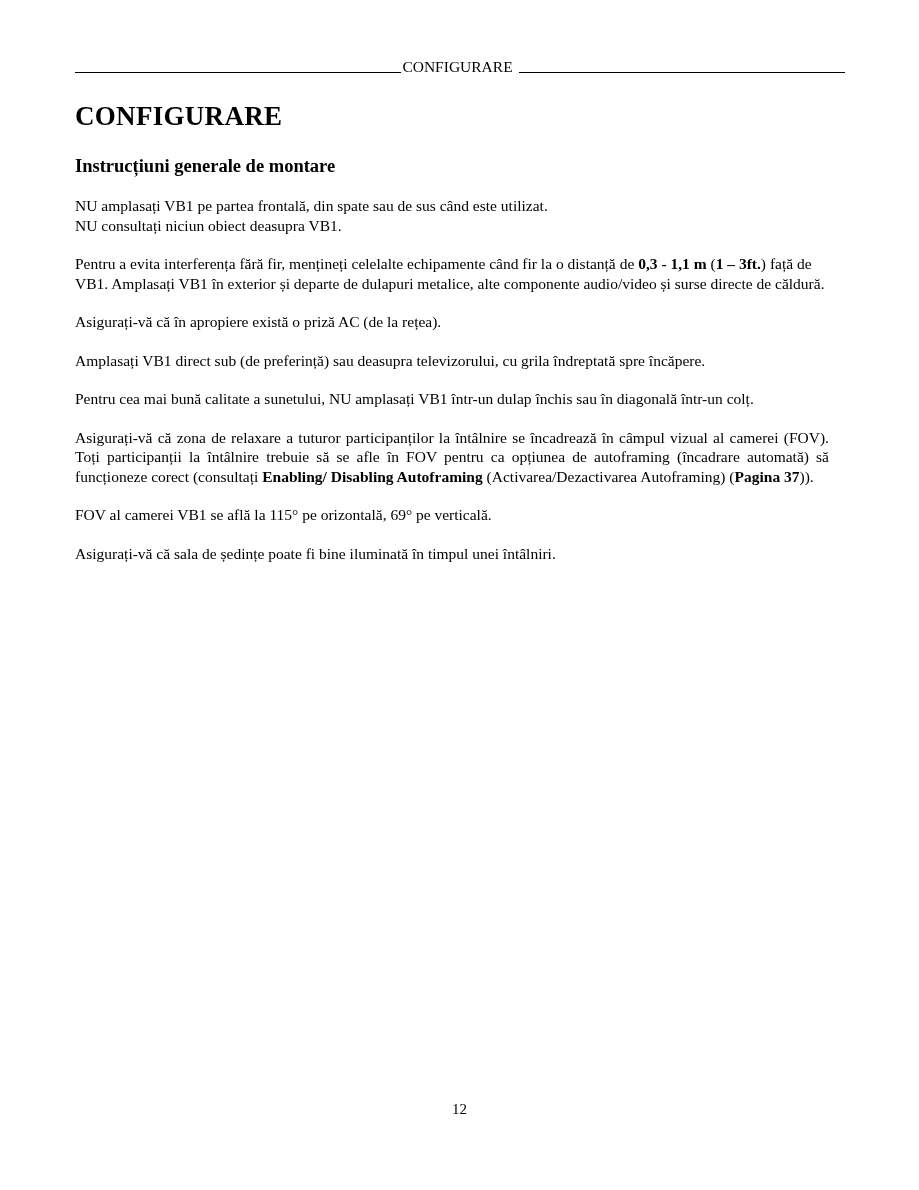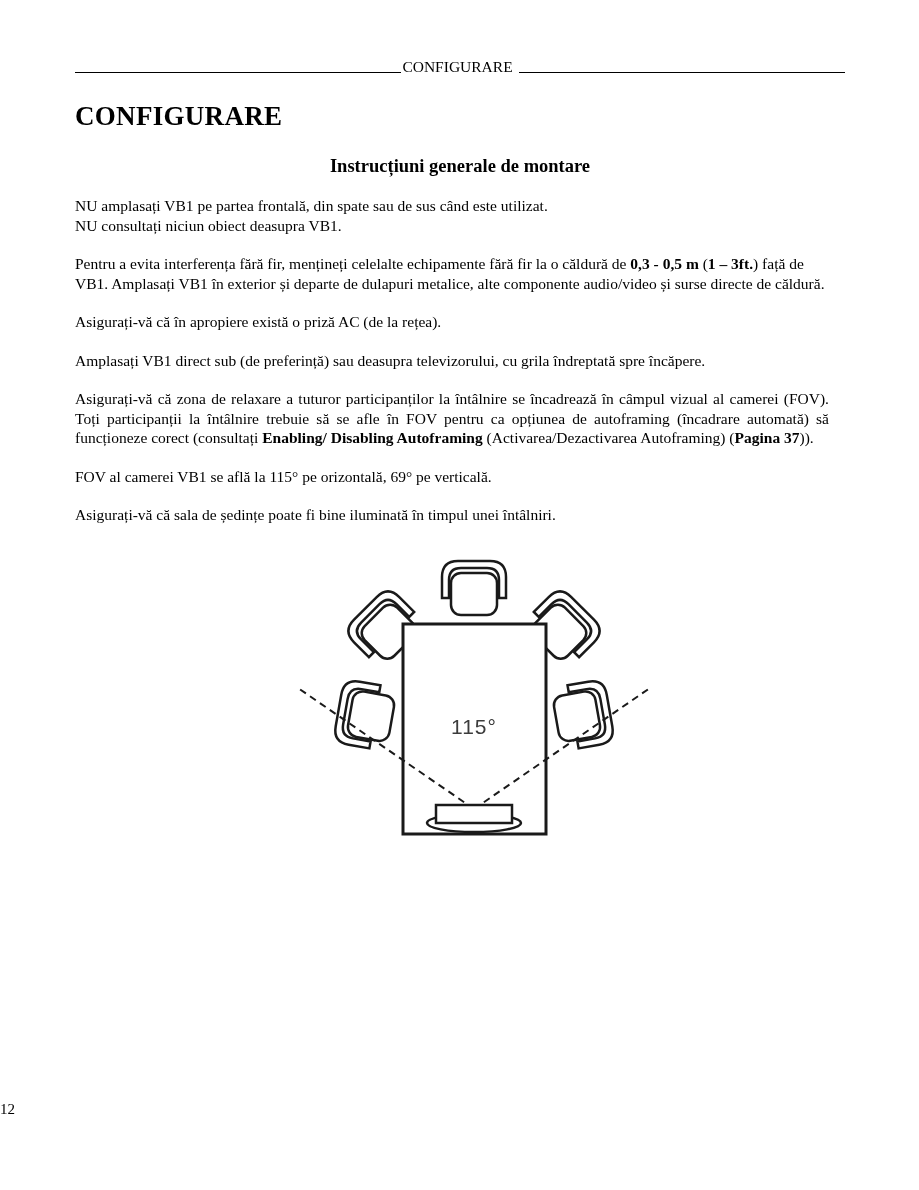--- a/index.html
+++ b/index.html
@@ -31,21 +31,20 @@
   h1.doc-title {
     margin: 26px 0 0 0;
     font-size: 27px;
     font-weight: 700;
     letter-spacing: 0.3px;
   }
   h2.section-heading {
     margin: 24px 0 0 0;
     font-size: 18.5px;
     font-weight: 700;
-    text-align: center;
   }
   .para {
     margin: 19px 16px 0 0;
     font-size: 15.5px;
     line-height: 19.5px;
   }
   .para .line { display: block; }
   .just { text-align: justify; }
   b { font-weight: 700; }
   figure.room-diagram {
@@ -57,20 +56,21 @@
     font-family: "Liberation Sans", sans-serif;
     font-size: 21px;
     fill: #3c3c3c;
     letter-spacing: 1px;
   }
   .page-footer {
     position: absolute;
     left: 0;
     right: 0;
     bottom: 72px;
+    text-align: center;
     font-size: 15px;
   }
 </style>
 </head>
 <body>
 
 <div class="page">
 
   <div class="running-header">
     <span class="hrule"></span>
@@ -81,60 +81,35 @@
   <h1 class="doc-title">CONFIGURARE</h1>
 
   <h2 class="section-heading">Instrucțiuni generale de montare</h2>
 
   <div class="para">
     <span class="line">NU amplasați VB1 pe partea frontală, din spate sau de sus când este utilizat.</span>
     <span class="line">NU consultați niciun obiect deasupra VB1.</span>
   </div>
 
   <div class="para">
-    <span>Pentru a evita interferența fără fir, mențineți celelalte echipamente fără fir la o căldură de </span><b>0,3 - 0,5 m</b><span> (</span><b>1 – 3ft.</b><span>) față de VB1. Amplasați VB1 în exterior și departe de dulapuri metalice, alte componente audio/video și surse directe de căldură.</span>
+    <span>Pentru a evita interferența fără fir, mențineți celelalte echipamente când fir la o distanță de </span><b>0,3 - 1,1 m</b><span> (</span><b>1 – 3ft.</b><span>) față de VB1. Amplasați VB1 în exterior și departe de dulapuri metalice, alte componente audio/video și surse directe de căldură.</span>
   </div>
 
   <div class="para">Asigurați-vă că în apropiere există o priză AC (de la rețea).</div>
 
   <div class="para">Amplasați VB1 direct sub (de preferință) sau deasupra televizorului, cu grila îndreptată spre încăpere.</div>
 
+  <div class="para">Pentru cea mai bună calitate a sunetului, NU amplasați VB1 într-un dulap închis sau în diagonală într-un colț.</div>
 
   <div class="para just">
     <span>Asigurați-vă că zona de relaxare a tuturor participanților la întâlnire se încadrează în câmpul vizual al camerei (FOV). Toți participanții la întâlnire trebuie să se afle în FOV pentru ca opțiunea de autoframing (încadrare automată) să funcționeze corect (consultați </span><b>Enabling/ Disabling Autoframing</b><span> (Activarea/Dezactivarea Autoframing) (</span><b>Pagina 37</b><span>)).</span>
   </div>
 
   <div class="para">FOV al camerei VB1 se află la 115° pe orizontală, 69° pe verticală.</div>
 
   <div class="para">Asigurați-vă că sala de ședințe poate fi bine iluminată în timpul unei întâlniri.</div>
 
-  <figure class="room-diagram">
-    <svg width="400" height="300" viewBox="0 0 400 300">
-      <defs>
-        <g id="chair">
-          <rect x="-23" y="-20" width="46" height="42" rx="10" fill="#ffffff" stroke="#1a1a1a" stroke-width="2.5"></rect>
-          <path d="M -32 5 L -32 -16 Q -32 -32 -16 -32 L 16 -32 Q 32 -32 32 -16 L 32 5 L 25 5 L 25 -13 Q 25 -25 13 -25 L -13 -25 Q -25 -25 -25 -13 L -25 5 Z" fill="#ffffff" stroke="#1a1a1a" stroke-width="2.5"></path>
-        </g>
-      </defs>
-
-      <use href="#chair" transform="translate(186,42)"></use>
-      <use href="#chair" transform="translate(100,80) rotate(-45)"></use>
-      <use href="#chair" transform="translate(272,80) rotate(45)"></use>
-      <use href="#chair" transform="translate(82,165) rotate(-80)"></use>
-      <use href="#chair" transform="translate(290,165) rotate(80)"></use>
-
-      <rect x="115" y="73" width="143" height="210" fill="#ffffff" stroke="#1a1a1a" stroke-width="3"></rect>
-
-      <line x1="186" y1="258" x2="10" y2="137" stroke="#1a1a1a" stroke-width="2" stroke-dasharray="7 5"></line>
-      <line x1="186" y1="258" x2="362" y2="137" stroke="#1a1a1a" stroke-width="2" stroke-dasharray="7 5"></line>
-
-      <text x="186" y="183" text-anchor="middle" class="fov-label-text">115°</text>
-
-      <ellipse cx="186" cy="272" rx="47" ry="9" fill="#ffffff" stroke="#1a1a1a" stroke-width="2.5"></ellipse>
-      <rect x="148" y="254" width="76" height="18" fill="#ffffff" stroke="#1a1a1a" stroke-width="2.5"></rect>
-    </svg>
-  </figure>
 
   <div class="page-footer">
     <span>12</span>
   </div>
 
 </div>
 
 </body></html>

